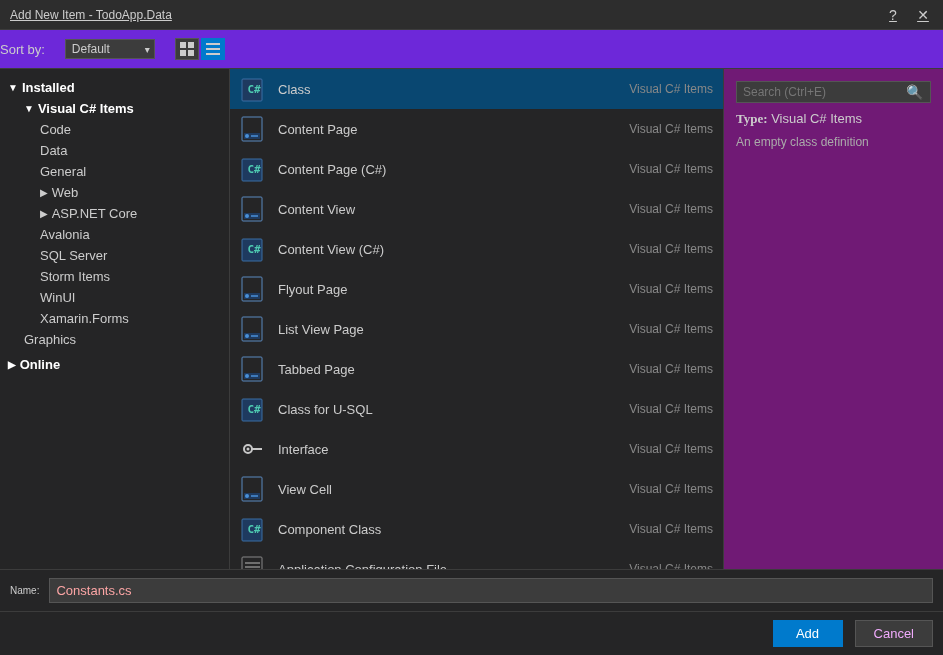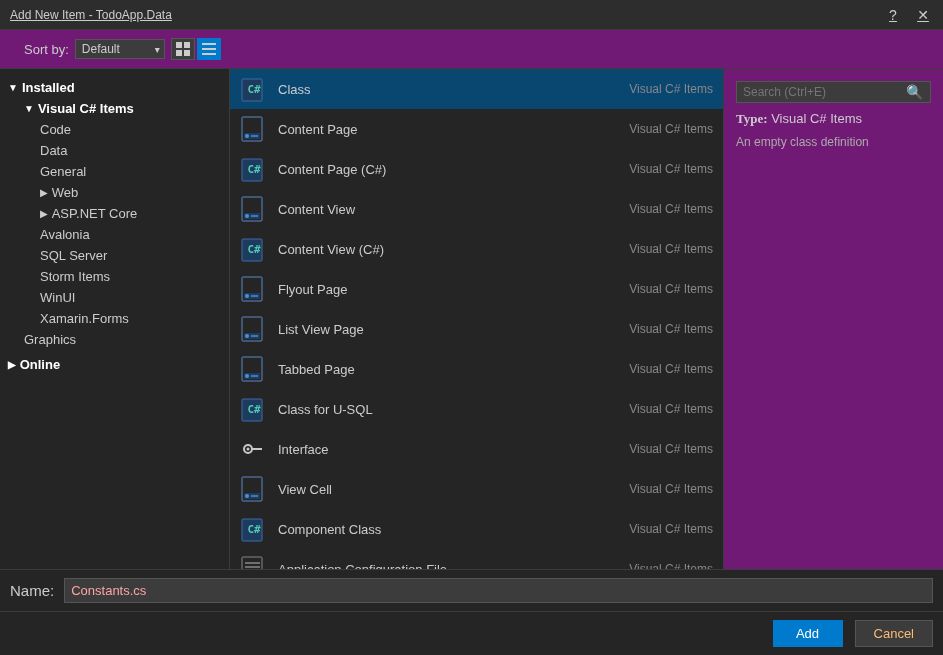--- a/index.html
+++ b/index.html
@@ -43,24 +43,24 @@
     .dialog-body {
       display: flex;
       flex-direction: column;
       height: calc(655px - 30px);
       background: #252526;
     }
 
     .toolbar {
       display: flex;
       align-items: center;
-      padding: 8px 24px;
-      gap: 6px;
+      padding: 8px 0;
+      gap: 20px;
       border-bottom: 1px solid #3c3c3c;
-      background: #701a75;
+      background: #6d28d9;
     }
     .toolbar-label {
       color: #cccccc;
       font-size: 13px;
     }
     .sort-select {
       background: #3c3c3c;
       border: 1px solid #555;
       color: #cccccc;
       padding: 2px 20px 2px 6px;
@@ -235,21 +235,21 @@
     .bottom-bar {
       display: flex;
       align-items: center;
       padding: 8px 10px;
       border-top: 1px solid #3c3c3c;
       background: #252526;
       gap: 10px;
     }
     .name-label {
       color: #cccccc;
-      font-size: 15px;
+      font-size: 10px;
       white-space: nowrap;
     }
     .name-input {
       flex: 1;
       background: #3c3c3c;
       border: 1px solid #555;
       color: #fca5a5;
       padding: 4px 6px;
       font-size: 13px;
       outline: none;
@@ -259,21 +259,21 @@
       display: flex;
       justify-content: flex-end;
       padding: 8px 10px;
       border-top: 1px solid #3c3c3c;
       background: #252526;
       gap: 12px;
     }
     .btn {
       background: #3c3c3c;
       border: 1px solid #555;
-      color: #fdba74;
+      color: #f0abfc;
       padding: 5px 18px;
       cursor: pointer;
       font-size: 13px;
       min-width: 70px;
     }
     .btn-primary {
       background: #007acc;
       border-color: #007acc;
       color: #ffffff;
     }

